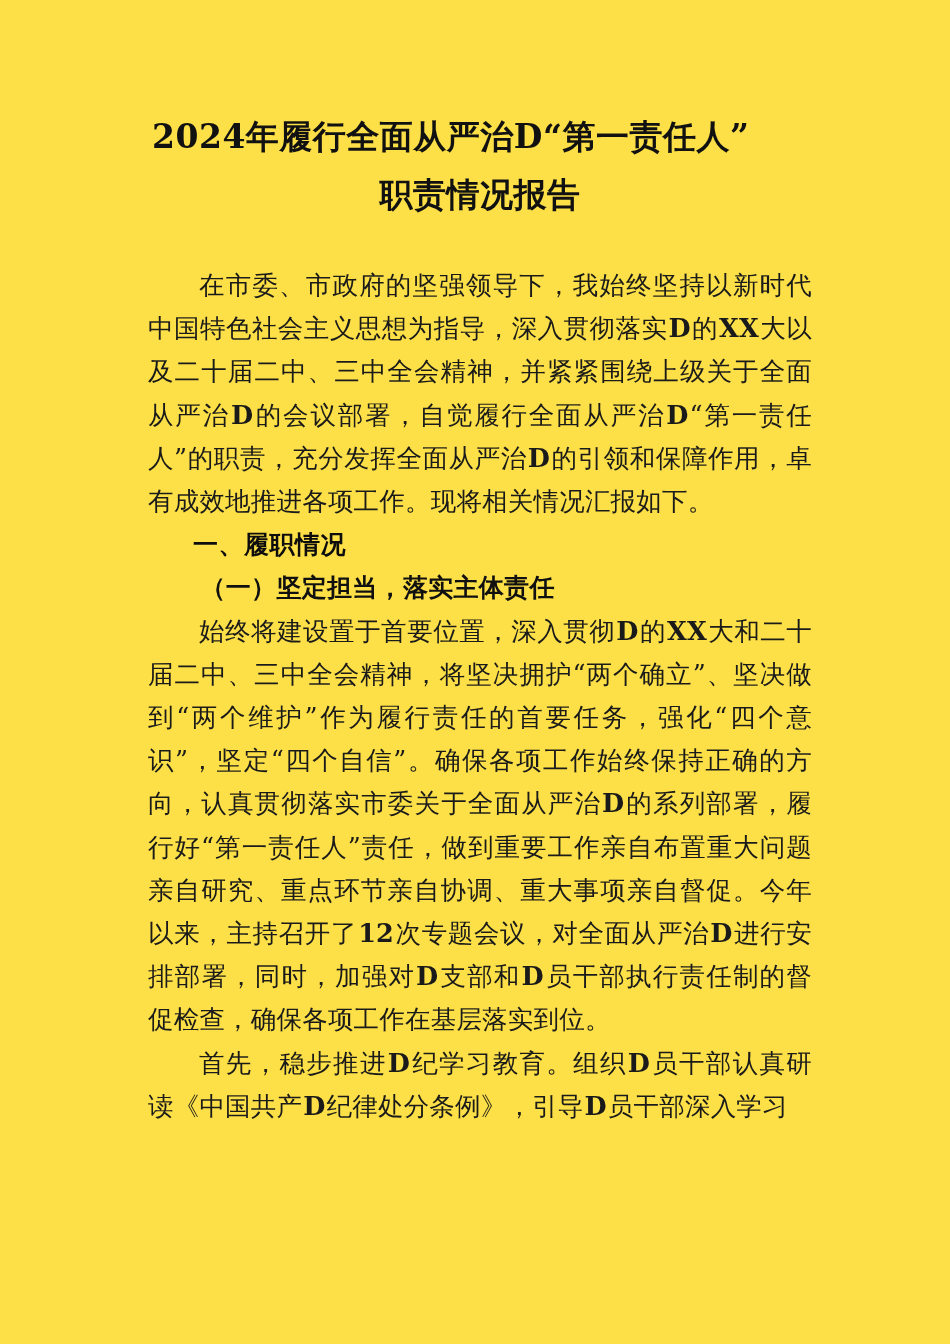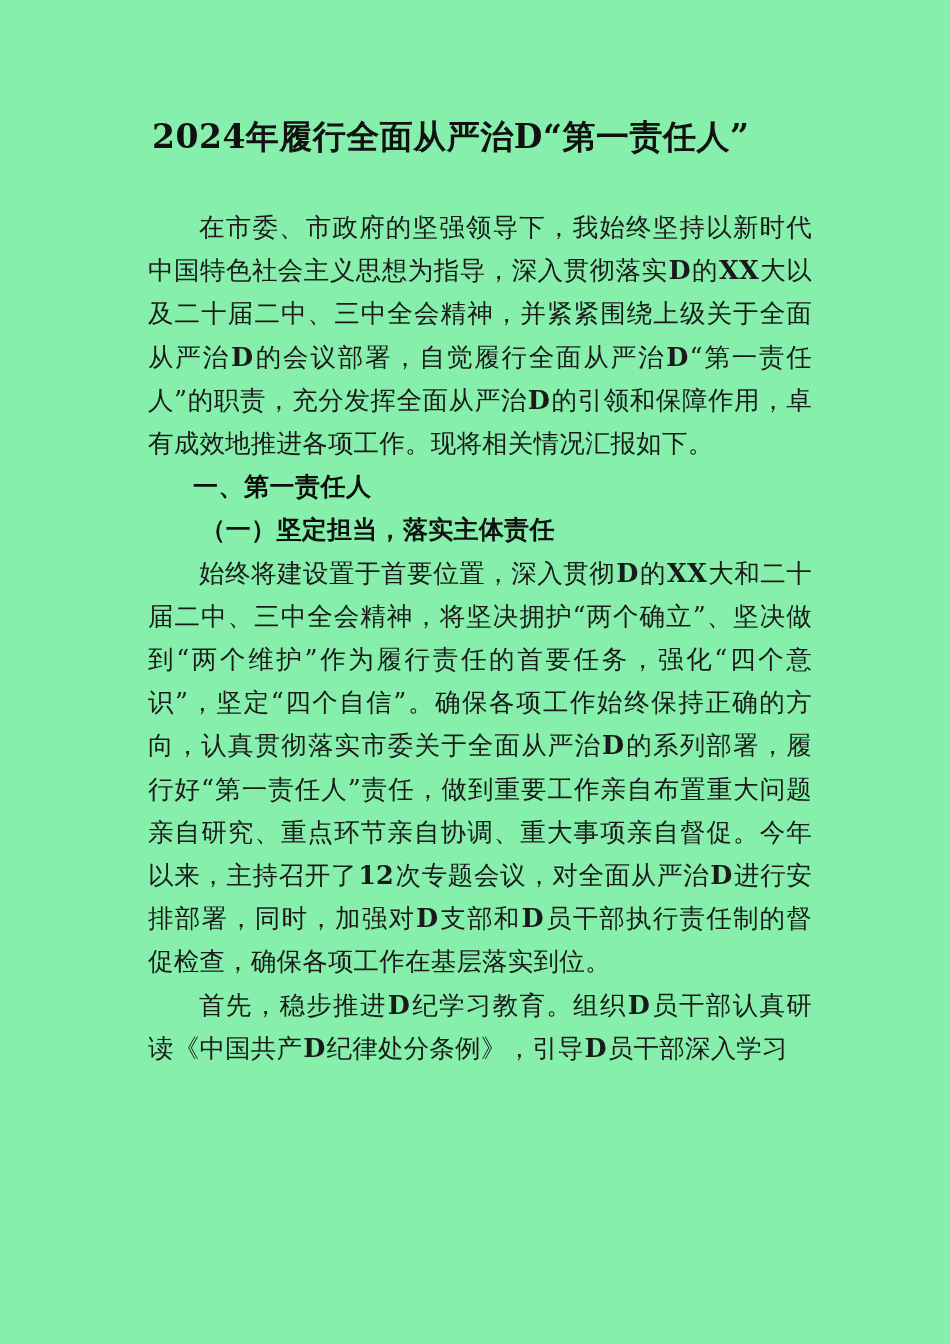--- a/index.html
+++ b/index.html
@@ -14,21 +14,21 @@
     overflow: hidden;
     font-family: "DejaVu Serif", "Liberation Serif", serif;
     color: #000000;
     -webkit-font-smoothing: antialiased;
   }
 
   .page {
     position: relative;
     width: 950px;
     height: 1344px;
-    background: #86efac;
+    background: #fde047;
     box-sizing: border-box;
     padding: 0;
   }
 
   .content {
     position: absolute;
     left: 148px;
     top: 0;
     width: 664px;
   }
@@ -102,25 +102,26 @@
   }
 </style>
 </head>
 <body>
 
 <div class="page">
   <div class="content">
 
     <h1 class="doc-title">
       <span class="tline tline-1">2024年履行全面从严治D“第一责任人”</span>
+      <span class="tline tline-2">职责情况报告</span>
     </h1>
 
     <p class="para indent gap-before-body">在市委、市政府的坚强领导下，我始终坚持以新时代中国特色社会主义思想为指导，深入贯彻落实<span class="lat">D</span>的<span class="lat">XX</span>大以及二十届二中、三中全会精神，并紧紧围绕上级关于全面从严治<span class="lat">D</span>的会议部署，自觉履行全面从严治<span class="lat">D</span>“第一责任人”的职责，充分发挥全面从严治<span class="lat">D</span>的引领和保障作用，卓有成效地推进各项工作。现将相关情况汇报如下。</p>
 
-    <h2 class="h1-sec">一、第一责任人</h2>
+    <h2 class="h1-sec">一、履职情况</h2>
 
     <h3 class="h2-sec">（一）坚定担当，落实主体责任</h3>
 
     <p class="para indent">始终将建设置于首要位置，深入贯彻<span class="lat">D</span>的<span class="lat">XX</span>大和二十届二中、三中全会精神，将坚决拥护“两个确立”、坚决做到“两个维护”作为履行责任的首要任务，强化“四个意识”，坚定“四个自信”。确保各项工作始终保持正确的方向，认真贯彻落实市委关于全面从严治<span class="lat">D</span>的系列部署，履行好“第一责任人”责任，做到重要工作亲自布置重大问题亲自研究、重点环节亲自协调、重大事项亲自督促。今年以来，主持召开了<span class="lat">12</span>次专题会议，对全面从严治<span class="lat">D</span>进行安排部署，同时，加强对<span class="lat">D</span>支部和<span class="lat">D</span>员干部执行责任制的督促检查，确保各项工作在基层落实到位。</p>
 
 
     <p class="para indent">首先，稳步推进<span class="lat">D</span>纪学习教育。组织<span class="lat">D</span>员干部认真研读《中国共产<span class="lat">D</span>纪律处分条例》，引导<span class="lat">D</span>员干部深入学习</p>
 
   </div>
 </div>

